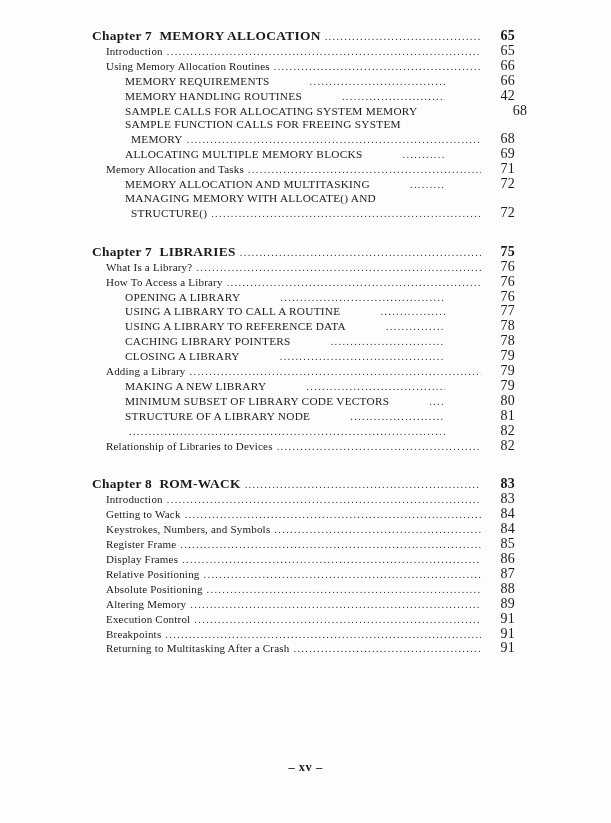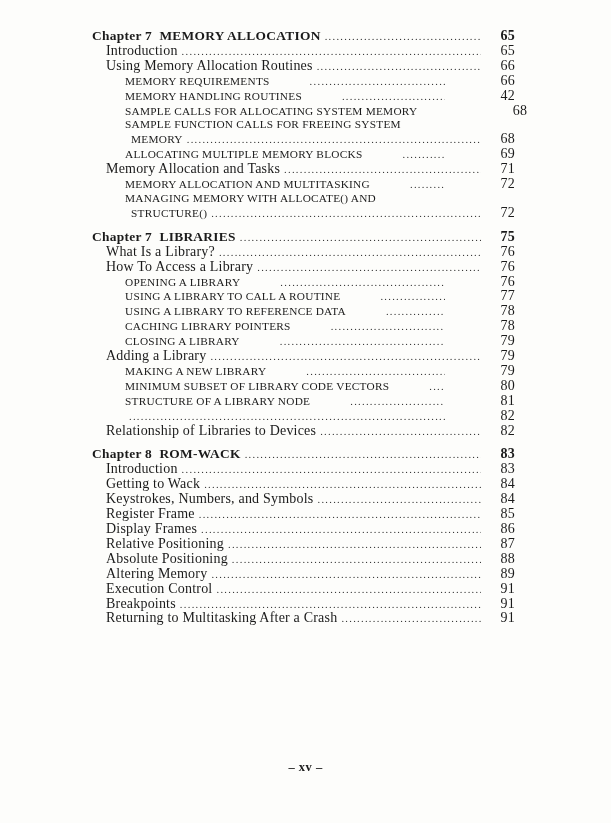--- a/index.html
+++ b/index.html
@@ -11,29 +11,29 @@
     overflow: hidden;
     font-family: "Liberation Serif", "DejaVu Serif", serif;
     color: #1b1b1b;
   }
   .toc {
     position: absolute;
     top: 29px;
     left: 92px;
     right: 96px; 
   }
-  .chapter + .chapter { margin-top: 9px; }
+  .chapter + .chapter { margin-top: 24px; }
   .row {
     display: flex;
     align-items: baseline;
     line-height: 13.9px;
   }
   .row .title {
     white-space: pre;
-    font-size: 14px;
+    font-size: 11px;
     letter-spacing: 0.2px;
   }
   .row.heading .title {
     font-weight: bold;
     font-size: 13.4px;
     letter-spacing: 0.3px;
   }
   .row.heading .pagenum { font-weight: bold; }
   .row.lvl1  { padding-left: 14px; }
   .row.lvl2  { padding-left: 33px; gap: 36px; }

